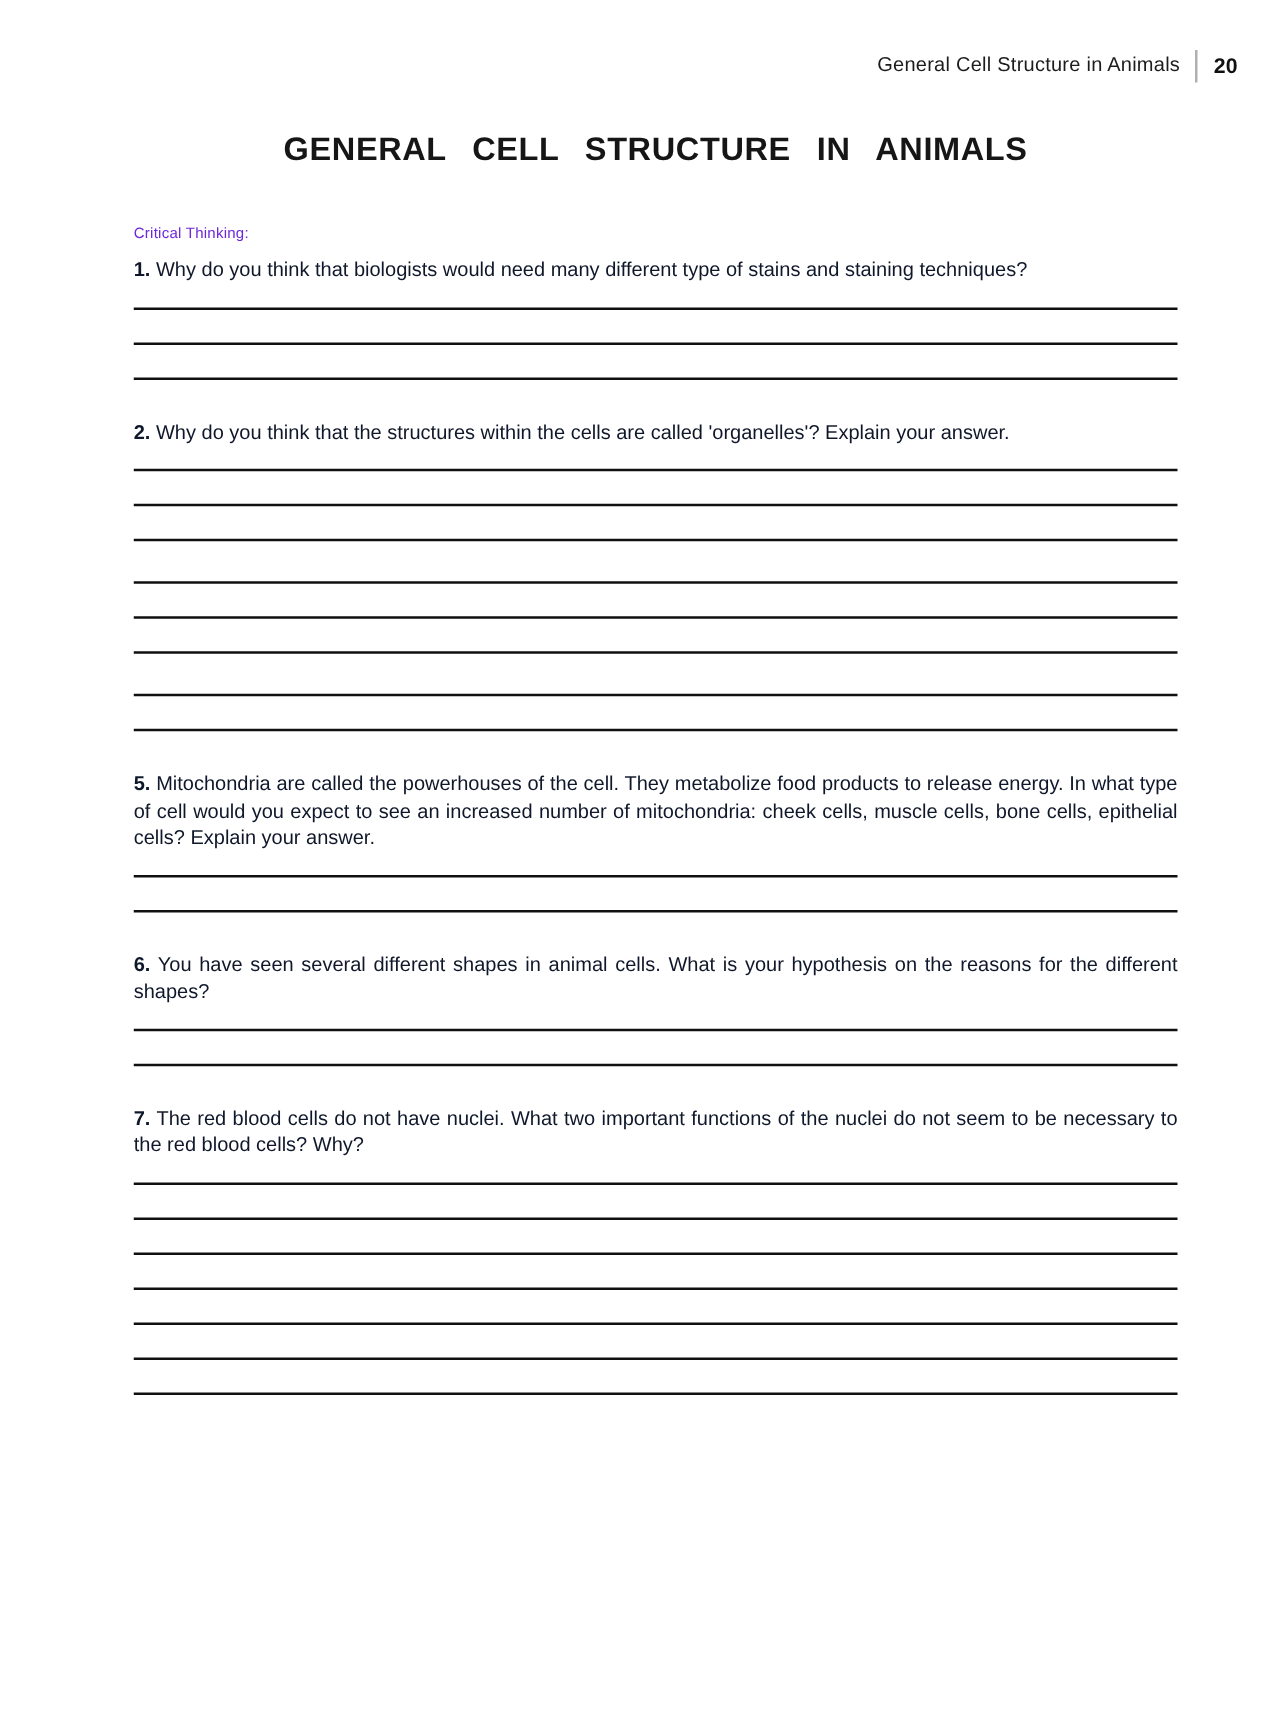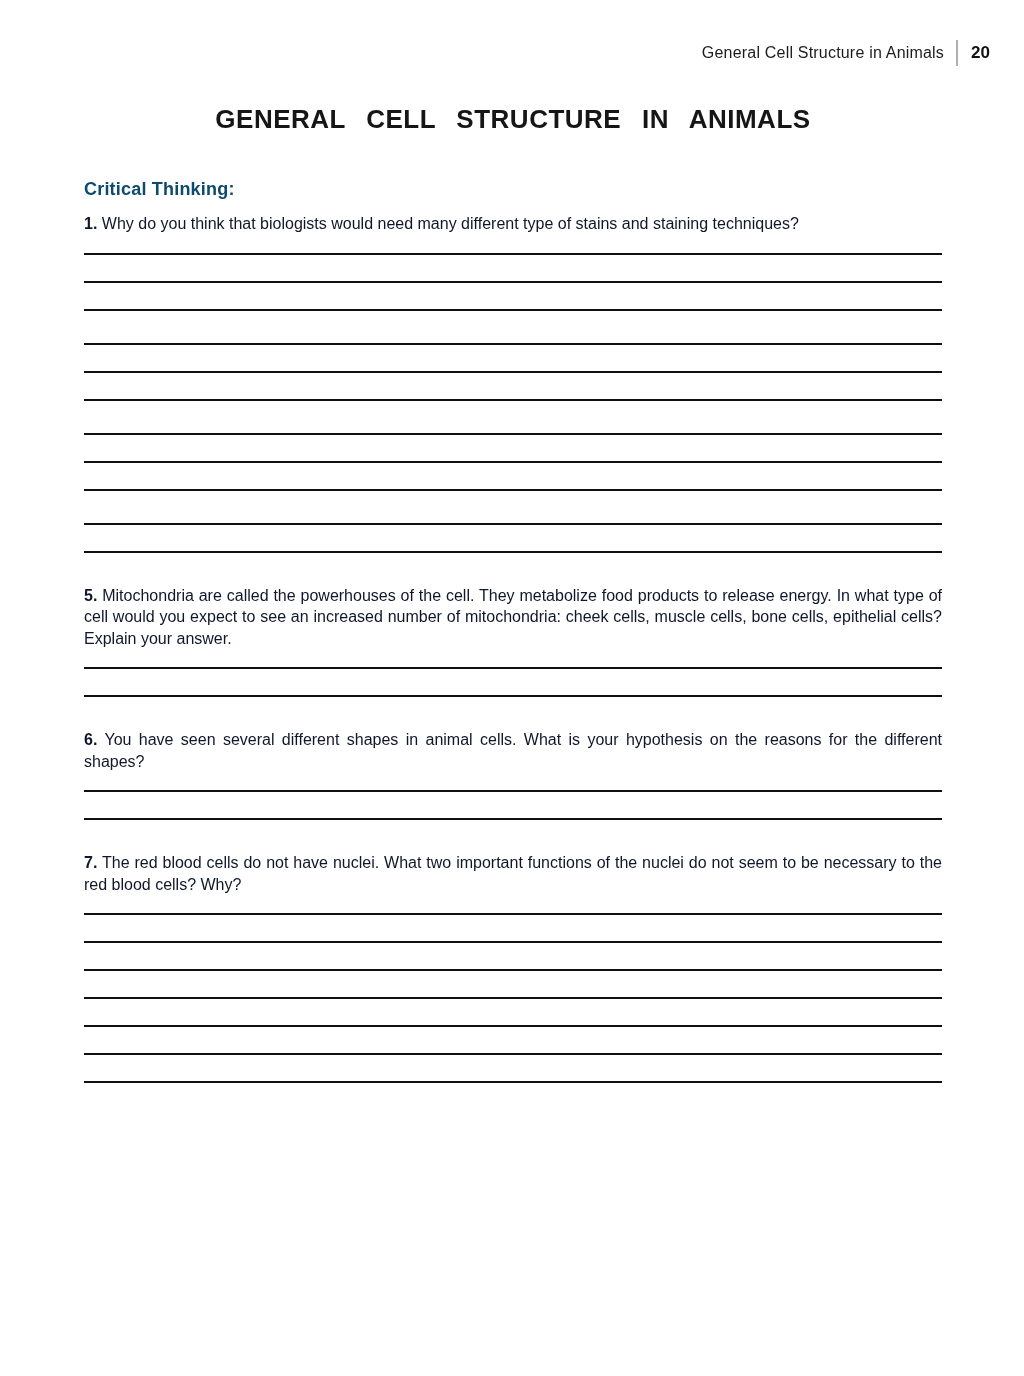--- a/index.html
+++ b/index.html
@@ -9,21 +9,21 @@
   }
   body {
     width: 1024px;
     height: 1376px;
     font-family: "Liberation Sans", sans-serif;
     color: #0b0b0b;
     position: relative;
     overflow: hidden;
   }
   .page {
-    padding: 0 82px 0 84px;
+    padding: 0 82px 0 107px;
   }
   
   .page-header {
     display: flex;
     justify-content: flex-end;
     align-items: center;
     padding-top: 40px;
     margin-right: -48px;
   }
   .running-title {
@@ -50,23 +50,23 @@
     font-size: 26px;
     font-weight: 700;
     color: #161616;
     letter-spacing: 0.5px;
     word-spacing: 13px;
     white-space: nowrap;
   }
   
   h2.section-heading {
     margin: 44px 0 0 0;
-    font-size: 18px;
-    font-weight: 700;
-    color: #0c4a6e;
+    font-size: 12px;
+    font-weight: 400;
+    color: #6d28d9;
     letter-spacing: 0.2px;
   }
   
   .question {
     margin-top: 32px;
   }
   .question.first {
     margin-top: 13px;
   }
   .q-text {
@@ -110,20 +110,21 @@
   <section class="question first">
     <p class="q-text"><span class="q-num">1.</span> <span>Why do you think that biologists would need many different type of stains and staining techniques?</span></p>
     <div class="rules">
       <div class="rule"></div>
       <div class="rule"></div>
       <div class="rule"></div>
     </div>
   </section>
 
   <section class="question">
+    <p class="q-text"><span class="q-num">2.</span> <span>Why do you think that the structures within the cells are called 'organelles'? Explain your answer.</span></p>
     <div class="rules">
       <div class="rule"></div>
       <div class="rule"></div>
       <div class="rule"></div>
     </div>
   </section>
 
   <section class="question">
     <div class="rules">
       <div class="rule"></div>

